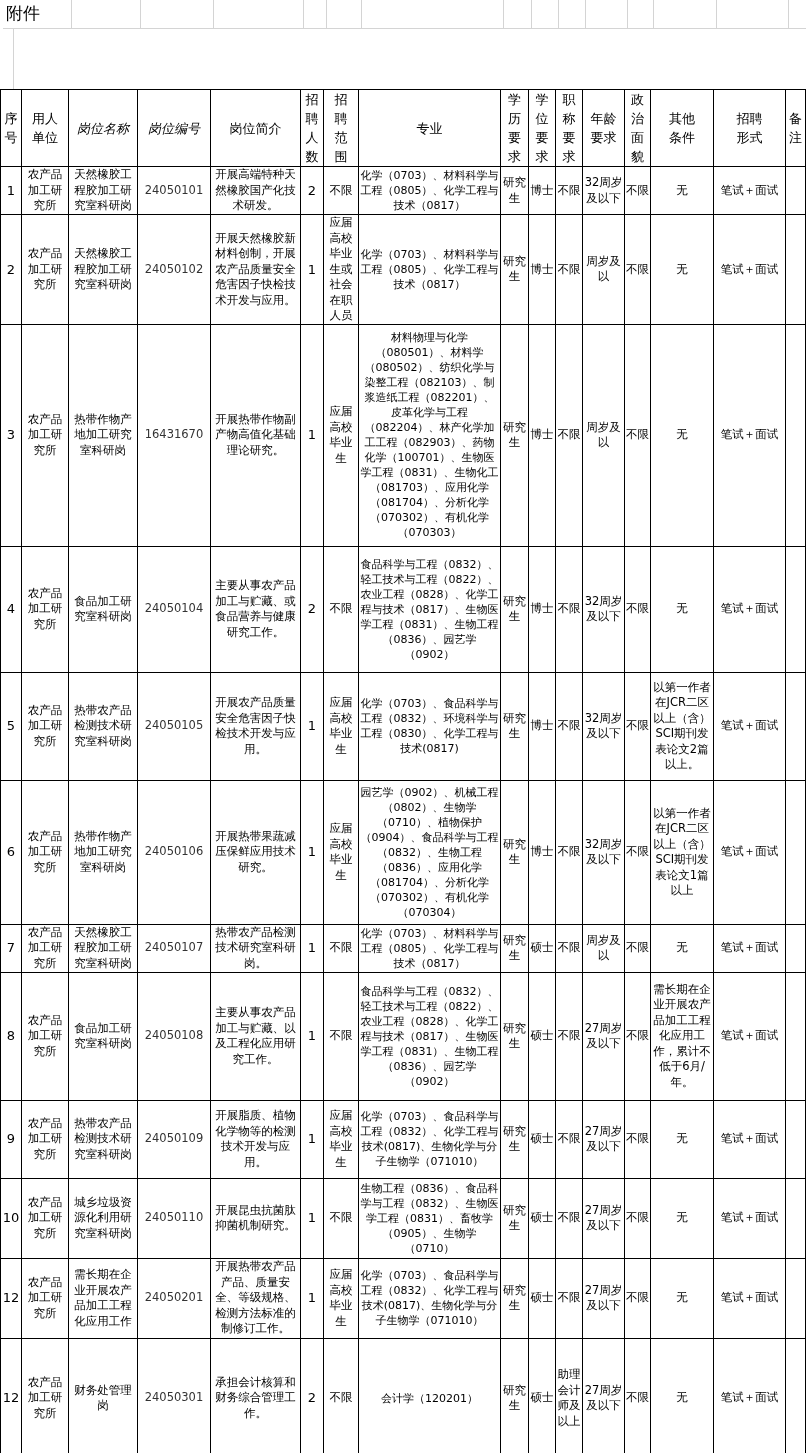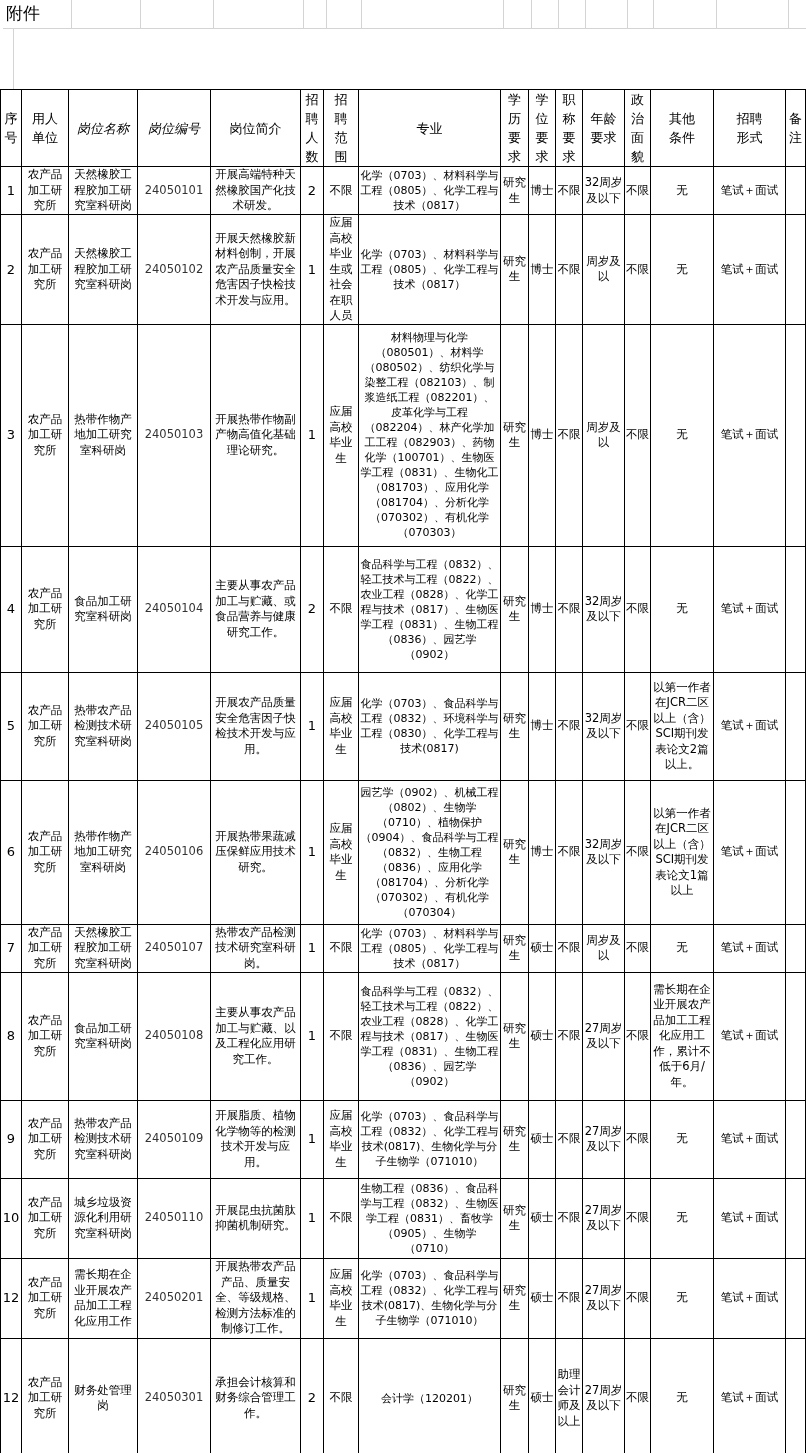--- a/index.html
+++ b/index.html
@@ -126,21 +126,21 @@
     <td>周岁及以</td>
     <td>不限</td>
     <td>无</td>
     <td>笔试＋面试</td>
     <td></td>
   </tr>
       <tr style="height: 222px;">
     <td class="num">3</td>
     <td>农产品加工研究所</td>
     <td>热带作物产地加工研究室科研岗</td>
-    <td class="code">24050103</td>
+    <td class="code">16431670</td>
     <td>开展热带作物副产物高值化基础理论研究。</td>
     <td class="num">1</td>
     <td>应届高校毕业生</td>
     <td class="major">材料物理与化学（080501）、材料学（080502）、纺织化学与染整工程（082103）、制浆造纸工程（082201）、皮革化学与工程（082204）、林产化学加工工程（082903）、药物化学（100701）、生物医学工程（0831）、生物化工（081703）、应用化学（081704）、分析化学（070302）、有机化学（070303）</td>
     <td>研究生</td>
     <td>博士</td>
     <td>不限</td>
     <td>周岁及以</td>
     <td>不限</td>
     <td>无</td>

